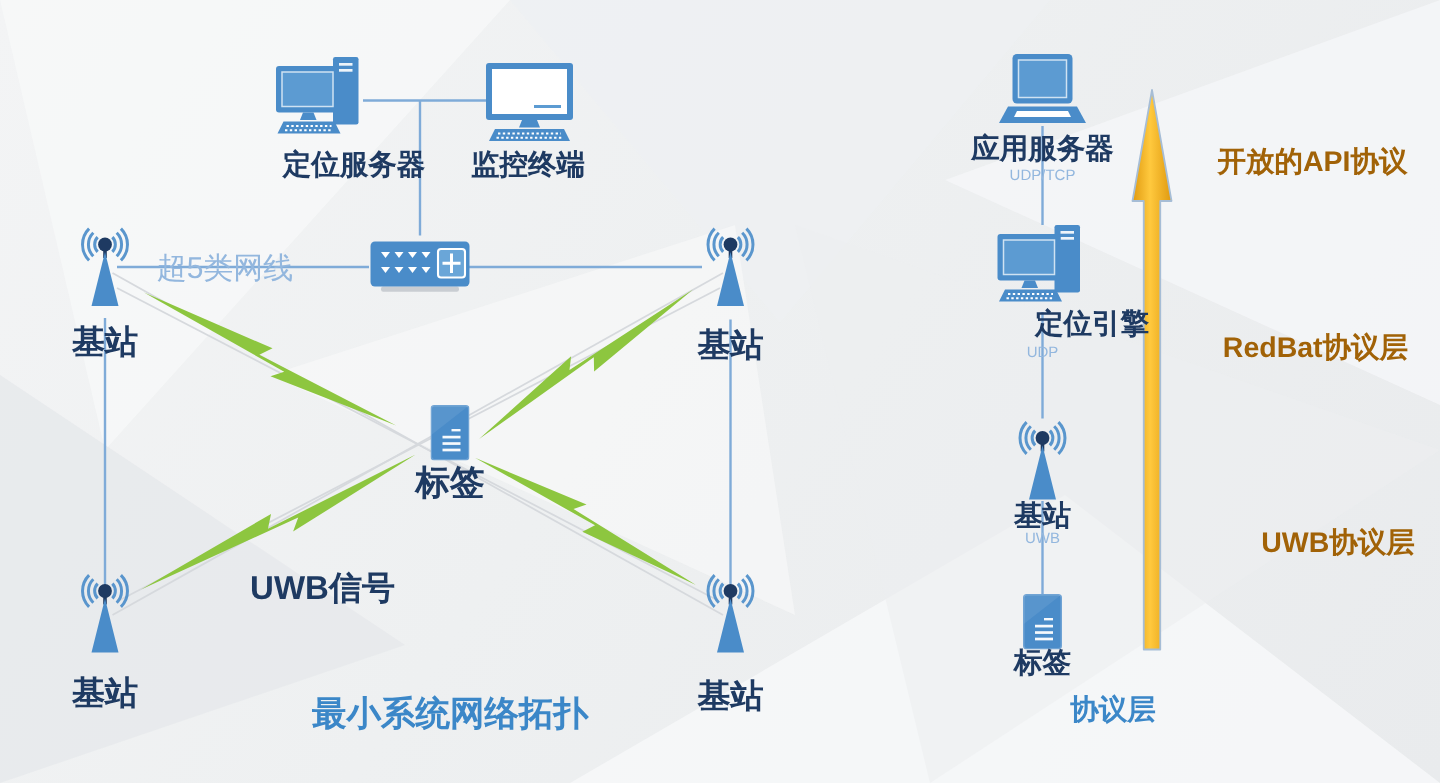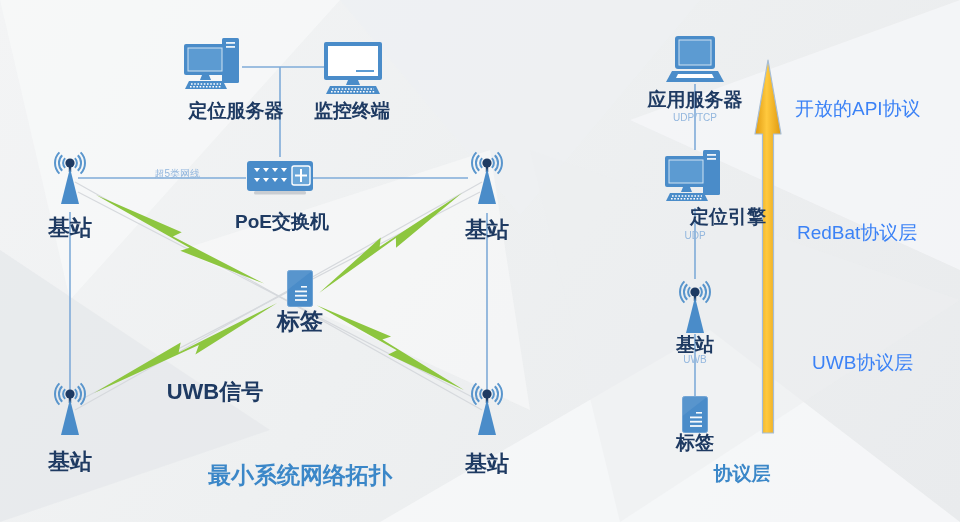--- a/index.html
+++ b/index.html
@@ -8,22 +8,22 @@
     font-family:"Liberation Sans","DejaVu Sans",sans-serif;
     background:linear-gradient(125deg,#f3f4f5 0%,#eef0f1 45%,#e9ebed 100%);
   }
   #stage{position:absolute;left:0;top:0;width:960px;height:522px;}
   svg.layer{position:absolute;left:0;top:0;}
   .node{position:absolute;}
   .lbl{position:absolute;text-align:center;white-space:nowrap;line-height:1.15;}
   .lbl-navy{color:#1e3a62;font-weight:600;}
   .lbl-light{color:#93b7de;font-weight:400;}
   .lbl-cap{color:#3b87c8;font-weight:600;}
-  .lbl-layer{color:#3b82f6;font-weight:400;text-align:left;}
-  .fs13{font-size:10px;} .fs15{font-size:10px;text-align:right;}
+  .lbl-layer{color:#a16207;font-weight:700;text-align:center;}
+  .fs13{font-size:10px;} .fs15{font-size:20px;}
   .fs19{font-size:19px;} .fs22{font-size:22px;} .fs23{font-size:23px;}
 </style>
 </head>
 <body>
 
 <div id="stage">
 
   <svg class="layer" width="960" height="522" viewBox="0 0 960 522">
     <defs>
       <linearGradient id="gold" x1="0" y1="0" x2="1" y2="0">
@@ -186,21 +186,20 @@
       </g>
       <line x1="22" y1="15" x2="22" y2="24" stroke="#1e3a62" stroke-width="2.4"></line>
       <circle cx="22" cy="15" r="4.6" fill="#1e3a62"></circle>
       <polygon points="22,20 13,56 31,56" fill="#4a8cc9"></polygon>
     </svg>
   </div>
 
   <div class="lbl lbl-navy fs19" style="left:174px;top:100px;width:124px;">定位服务器</div>
   <div class="lbl lbl-navy fs19" style="left:292px;top:100px;width:120px;">监控终端</div>
   <div class="lbl lbl-light fs15" style="left:100px;top:168px;width:100px;">超5类网线</div>
-  <div class="lbl lbl-navy fs19" style="left:222px;top:211px;width:120px;">PoE交换机</div>
   <div class="lbl lbl-navy fs23" style="left:259px;top:308px;width:82px;">标签</div>
   <div class="lbl lbl-navy fs22" style="left:150px;top:379px;width:130px;">UWB信号</div>
   <div class="lbl lbl-cap fs23" style="left:192px;top:462px;width:216px;">最小系统网络拓扑</div>
 
   <div class="lbl lbl-navy fs22" style="left:30px;top:215px;width:80px;">基站</div>
   <div class="lbl lbl-navy fs22" style="left:447px;top:217px;width:80px;">基站</div>
   <div class="lbl lbl-navy fs22" style="left:30px;top:449px;width:80px;">基站</div>
   <div class="lbl lbl-navy fs22" style="left:447px;top:451px;width:80px;">基站</div>
 
   <div class="node" style="left:666px;top:36px;width:58px;height:50px;">

